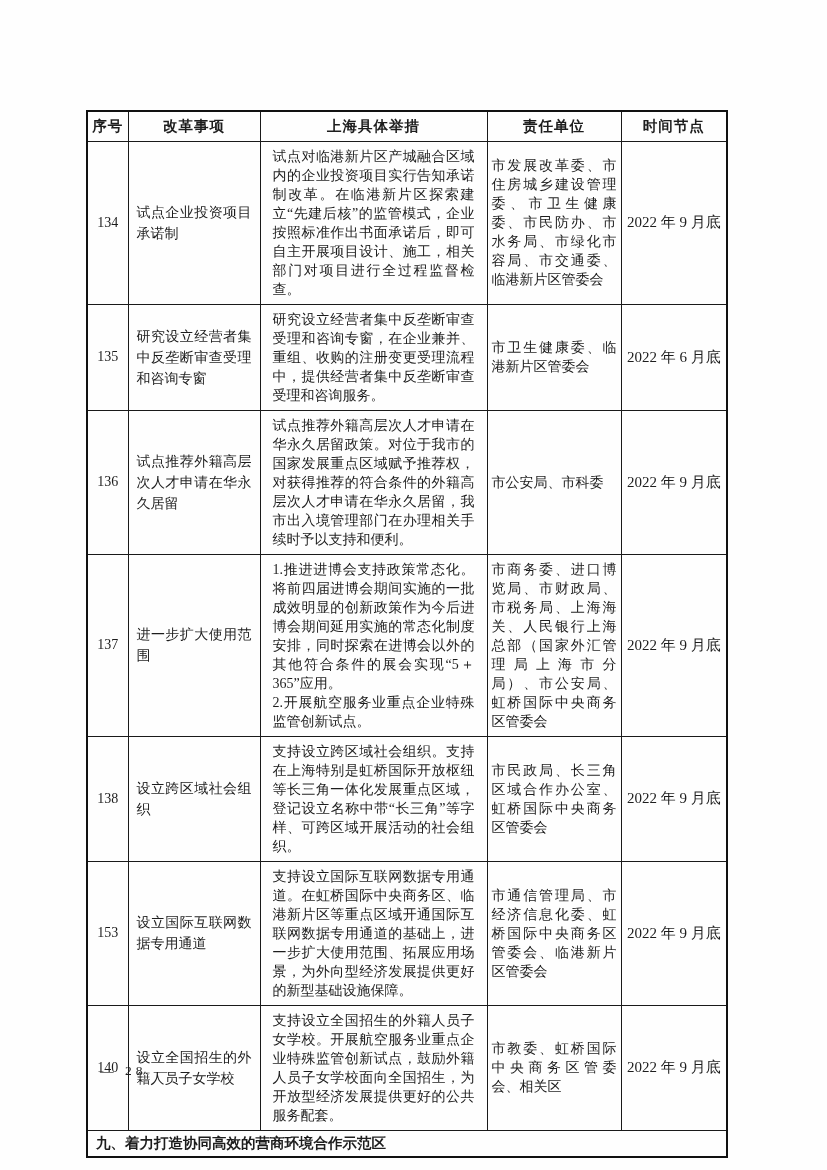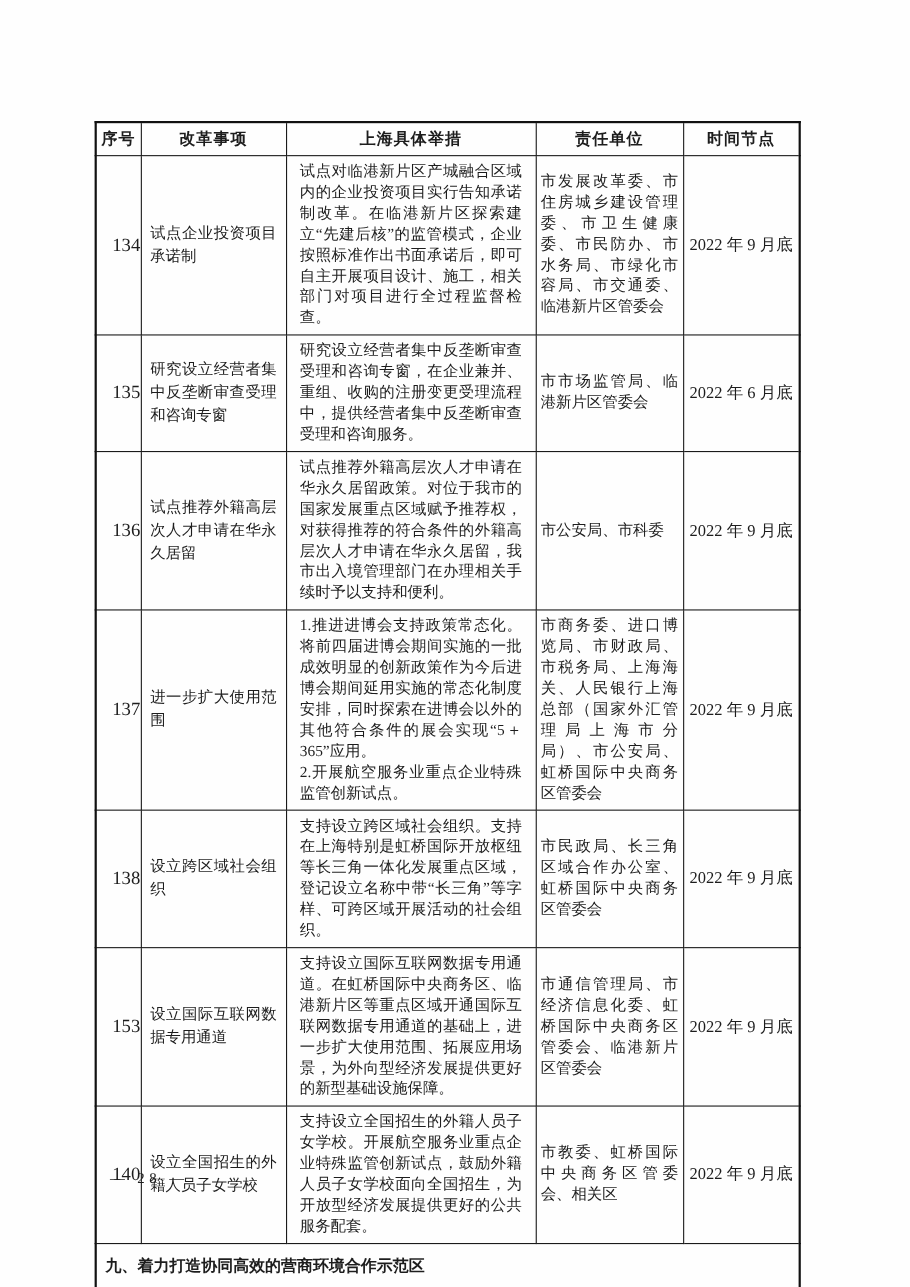--- a/index.html
+++ b/index.html
@@ -34,22 +34,22 @@
     text-align: center;
     letter-spacing: 1px;
   }
   .col-no       { width: 41px; }
   .col-item     { width: 132px; }
   .col-measures { width: 227px; }
   .col-unit     { width: 134px; }
   .col-deadline { width: 106px; }
 
   td.cell-no {
-    text-align: right;
-    font-size: 17px;
+    text-align: center;
+    font-size: 14px;
   }
   td.cell-item {
     font-size: 14px;
     line-height: 21px;
     padding: 4px 8px;
     text-align: justify;
     text-justify: inter-character;
   }
   td.cell-measures {
     font-size: 14px;
@@ -68,21 +68,21 @@
   }
   td.cell-deadline {
     font-size: 15px;
     text-align: center;
     white-space: nowrap;
   }
   tr.section-row td {
     font-family: "Liberation Sans", "DejaVu Sans", sans-serif;
     font-weight: bold;
     font-size: 14.5px;
-    height: 41px;
+    height: 27px;
     padding: 3px 8px;
     text-align: left;
   }
   .footer {
     position: absolute;
     top: 1063px;
     left: 0;
     width: 677px;
     height: 20px;
     font-size: 13.5px;
@@ -127,21 +127,21 @@
         <td class="cell-no">134</td>
         <td class="cell-item">试点企业投资项目承诺制</td>
         <td class="cell-measures">试点对临港新片区产城融合区域内的企业投资项目实行告知承诺制改革。在临港新片区探索建立“先建后核”的监管模式，企业按照标准作出书面承诺后，即可自主开展项目设计、施工，相关部门对项目进行全过程监督检查。</td>
         <td class="cell-unit">市发展改革委、市住房城乡建设管理委、市卫生健康委、市民防办、市水务局、市绿化市容局、市交通委、临港新片区管委会</td>
         <td class="cell-deadline">2022 年 9 月底</td>
       </tr>
       <tr style="height:104px;">
         <td class="cell-no">135</td>
         <td class="cell-item">研究设立经营者集中反垄断审查受理和咨询专窗</td>
         <td class="cell-measures">研究设立经营者集中反垄断审查受理和咨询专窗，在企业兼并、重组、收购的注册变更受理流程中，提供经营者集中反垄断审查受理和咨询服务。</td>
-        <td class="cell-unit">市市场监管局、临港新片区管委会</td>
+        <td class="cell-unit">市卫生健康委、临港新片区管委会</td>
         <td class="cell-deadline">2022 年 6 月底</td>
       </tr>
       <tr style="height:135px;">
         <td class="cell-no">136</td>
         <td class="cell-item">试点推荐外籍高层次人才申请在华永久居留</td>
         <td class="cell-measures">试点推荐外籍高层次人才申请在华永久居留政策。对位于我市的国家发展重点区域赋予推荐权，对获得推荐的符合条件的外籍高层次人才申请在华永久居留，我市出入境管理部门在办理相关手续时予以支持和便利。</td>
         <td class="cell-unit">市公安局、市科委</td>
         <td class="cell-deadline">2022 年 9 月底</td>
       </tr>
       <tr style="height:160px;">

